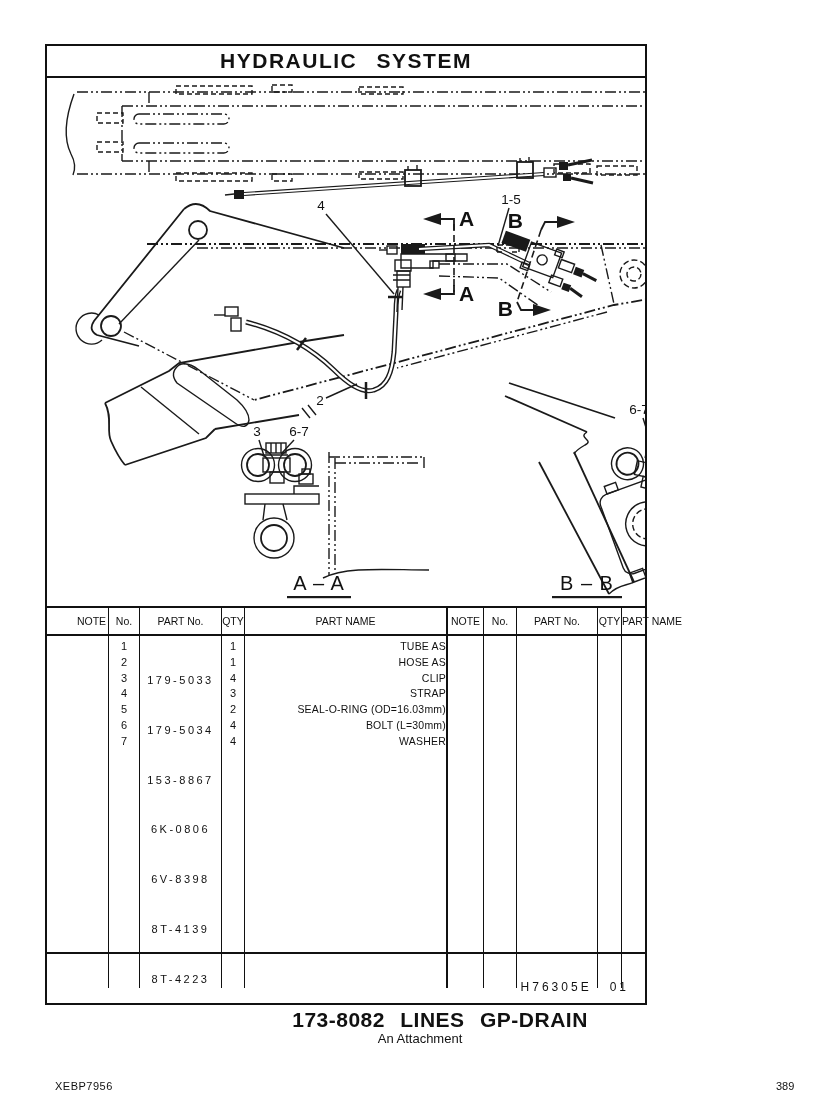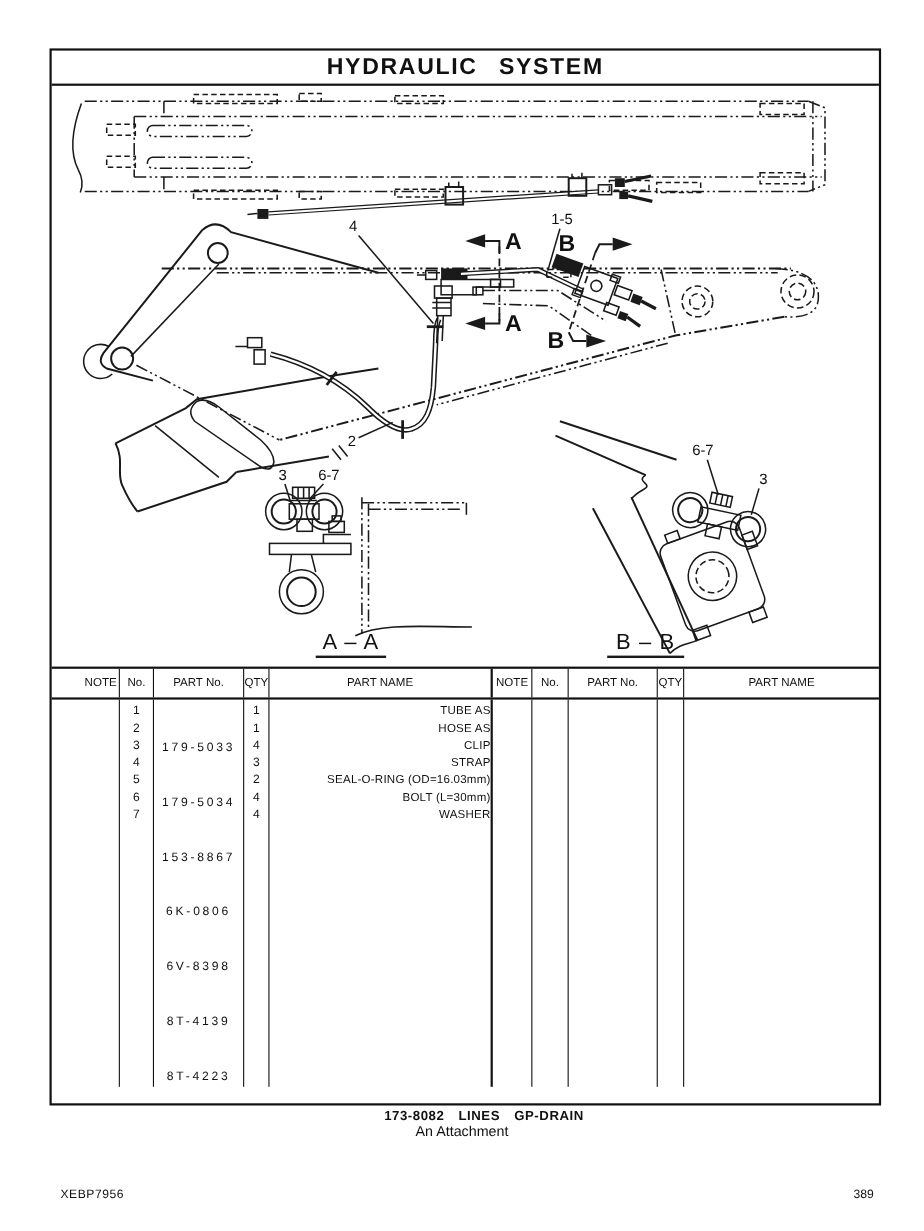--- a/index.html
+++ b/index.html
@@ -2,21 +2,21 @@
 <html><head>
 <meta charset="utf-8">
 <style>
   html,body{margin:0;padding:0;}
   body{
     width:840px;height:1119px;position:relative;background:#ffffff;
     font-family:"Liberation Sans", sans-serif;color:#111;
     -webkit-font-smoothing:antialiased;
   }
   .page-frame{
-    position:absolute;left:45px;top:44px;width:756px;height:961px;
+    position:absolute;left:45px;top:44px;width:602px;height:961px;
     border:2.5px solid #111;box-sizing:border-box;background:#fff;
   }
   .title-band{
     height:30px;border-bottom:2px solid #111;
     display:flex;align-items:center;justify-content:center;
     font-size:21px;font-weight:bold;letter-spacing:1.5px;word-spacing:12px;
   }
   .drawing-area{position:relative;height:528px;overflow:hidden;}
   .drawing-area svg{display:block;}
 
@@ -45,21 +45,21 @@
   .table-footer{
     border-top:2px solid #111;height:47px;position:relative;
   }
   .doc-code{
     position:absolute;right:16px;bottom:7px;font-size:12px;letter-spacing:3px;
   }
   .doc-code .rev{margin-left:18px;}
 
   
   .bottom-caption{position:absolute;top:1008px;left:0;width:840px;text-align:center;line-height:1.1;}
-  .bottom-caption .cap-title{font-size:12px;font-weight:bold;letter-spacing:0.5px;word-spacing:9px;padding-left:40px;}
+  .bottom-caption .cap-title{font-size:21px;font-weight:bold;letter-spacing:0.5px;word-spacing:9px;padding-left:40px;}
   .bottom-caption .cap-sub{font-size:13px;margin-top:1px;}
 
   .page-footer-left{position:absolute;left:55px;top:1080px;font-size:11px;letter-spacing:0.5px;}
   .page-footer-right{position:absolute;left:776px;top:1080px;font-size:11px;}
 
   
   .ln{stroke:#1a1a1a;fill:none;stroke-width:1.4;}
   .ln2{stroke:#1a1a1a;fill:none;stroke-width:1.8;}
   .phantom{stroke-dasharray:11 3 2 3 2 3;}
   .dash{stroke-dasharray:5 3;}
@@ -335,20 +335,25 @@
         <div class="cell name">SEAL-O-RING (OD=16.03mm)</div>
         <div class="cell name">BOLT (L=30mm)</div>
         <div class="cell name">WASHER</div>
       </div>
       <div class="col"></div>
       <div class="col"></div>
       <div class="col"></div>
       <div class="col"></div>
       <div class="col"></div>
     </div>
+    <div class="table-footer">
+      <div class="doc-code">
+        <span>H76305E</span><span class="rev">01</span>
+      </div>
+    </div>
   </div>
 </div>
 
 <div class="bottom-caption">
   <div class="cap-title">173-8082  LINES  GP-DRAIN</div>
   <div class="cap-sub">An Attachment</div>
 </div>
 
 <div class="page-footer-left">XEBP7956</div>
 <div class="page-footer-right">389</div>

